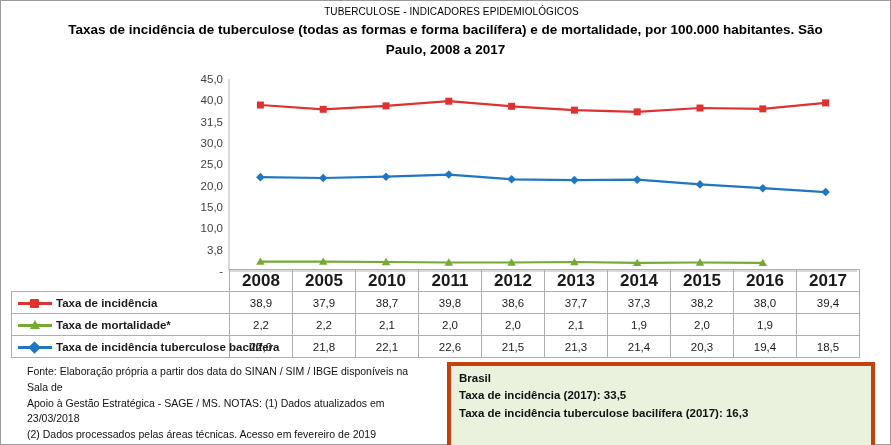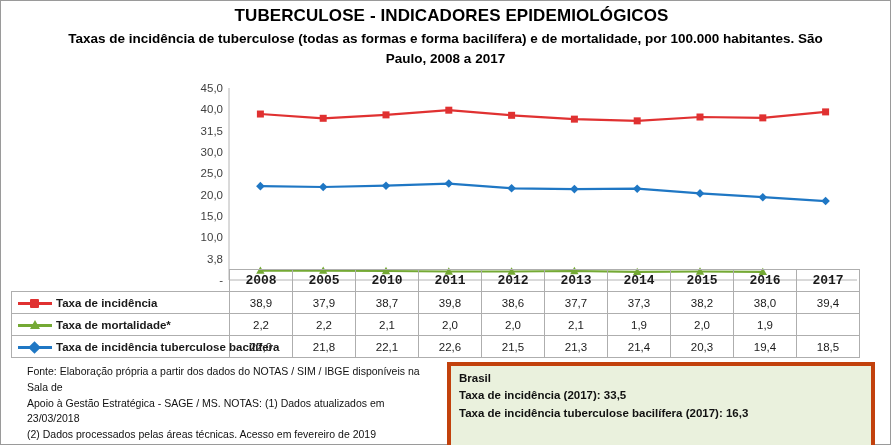--- a/index.html
+++ b/index.html
@@ -19,22 +19,22 @@
     width: 891px;
     height: 445px;
     box-sizing: border-box;
     border: 1px solid #9a9a9a;
   }
   .title-block {
     text-align: center;
     padding-top: 5px;
   }
   .title-main {
-    font-size: 17px;
-    font-weight: bold;
+    font-size: 10px;
+    font-weight: normal;
     letter-spacing: 0.1px;
     margin-left: 12px;
   }
   .title-sub {
     font-size: 13.5px;
     font-weight: bold;
     line-height: 1.45;
     margin: 3px auto 12px auto;
     width: 760px;
   }
@@ -100,22 +100,21 @@
     padding-left: 6px;
     font-weight: bold;
     font-size: 11.5px;
     white-space: nowrap;
   }
   th.blank {
     border: none;
   }
   .yearhead {
     font-weight: bold;
-    font-size: 13px;
-    font-family: Liberation Mono, monospace;
+    font-size: 17px;
   }
   .legend-marker {
     display: inline-block;
     width: 34px;
     vertical-align: middle;
     position: relative;
     height: 10px;
     margin-right: 4px;
   }
   .legend-marker .lm-line {
@@ -309,21 +308,21 @@
             <td>20,3</td>
             <td>19,4</td>
             <td>18,5</td>
           </tr>
         </tbody>
     </table>
   </div>
 
   <div id="footer">
     <div id="fonte">
-      <div>Fonte: Elaboração própria a partir dos dados do NOTAS / SIM / IBGE  disponíveis na Sala de</div>
+      <div>Fonte: Elaboração própria a partir dos data do SINAN / SIM / IBGE  disponíveis na Sala de</div>
       <div>Apoio  à Gestão Estratégica - SAGE / MS. NOTAS: (1) Dados atualizados em 23/03/2018</div>
       <div>(2) Dados processados pelas áreas técnicas. Acesso em fevereiro de 2019</div>
       <div>*Dados do ano de 2017 não disponível na data da consulta.</div>
     </div>
     <div id="brasil-box">
       <div>Brasil</div>
       <div>Taxa de  incidência  (2017): 33,5</div>
       <div>Taxa de incidência  tuberculose bacilífera  (2017): 16,3</div>
     </div>
   </div>

